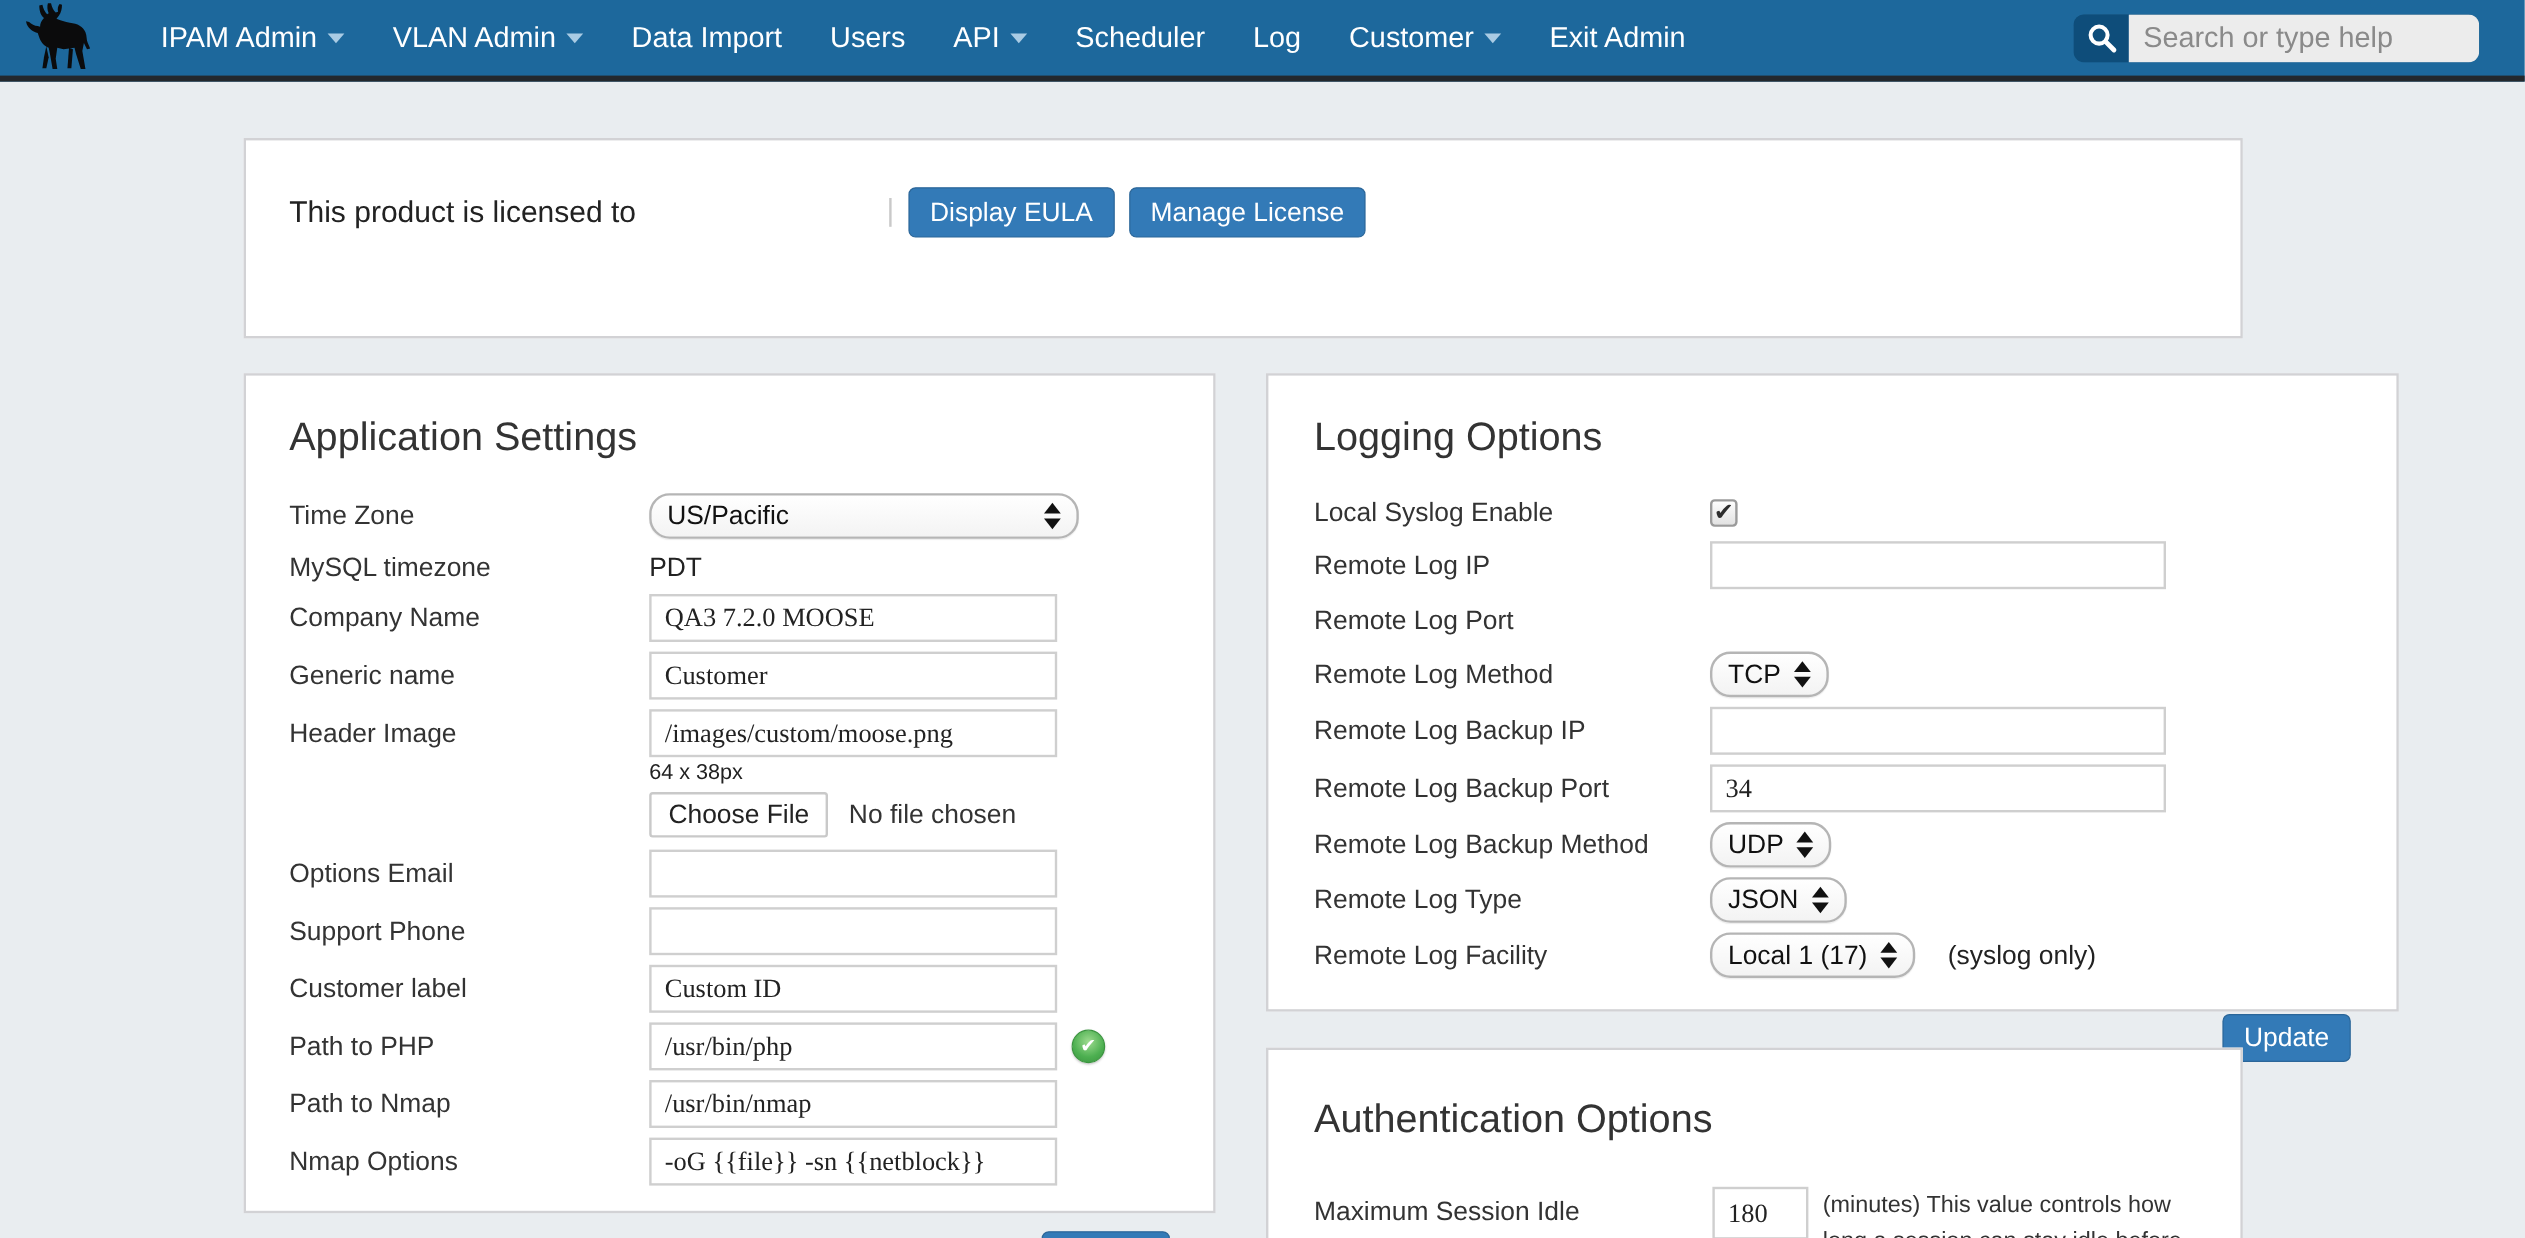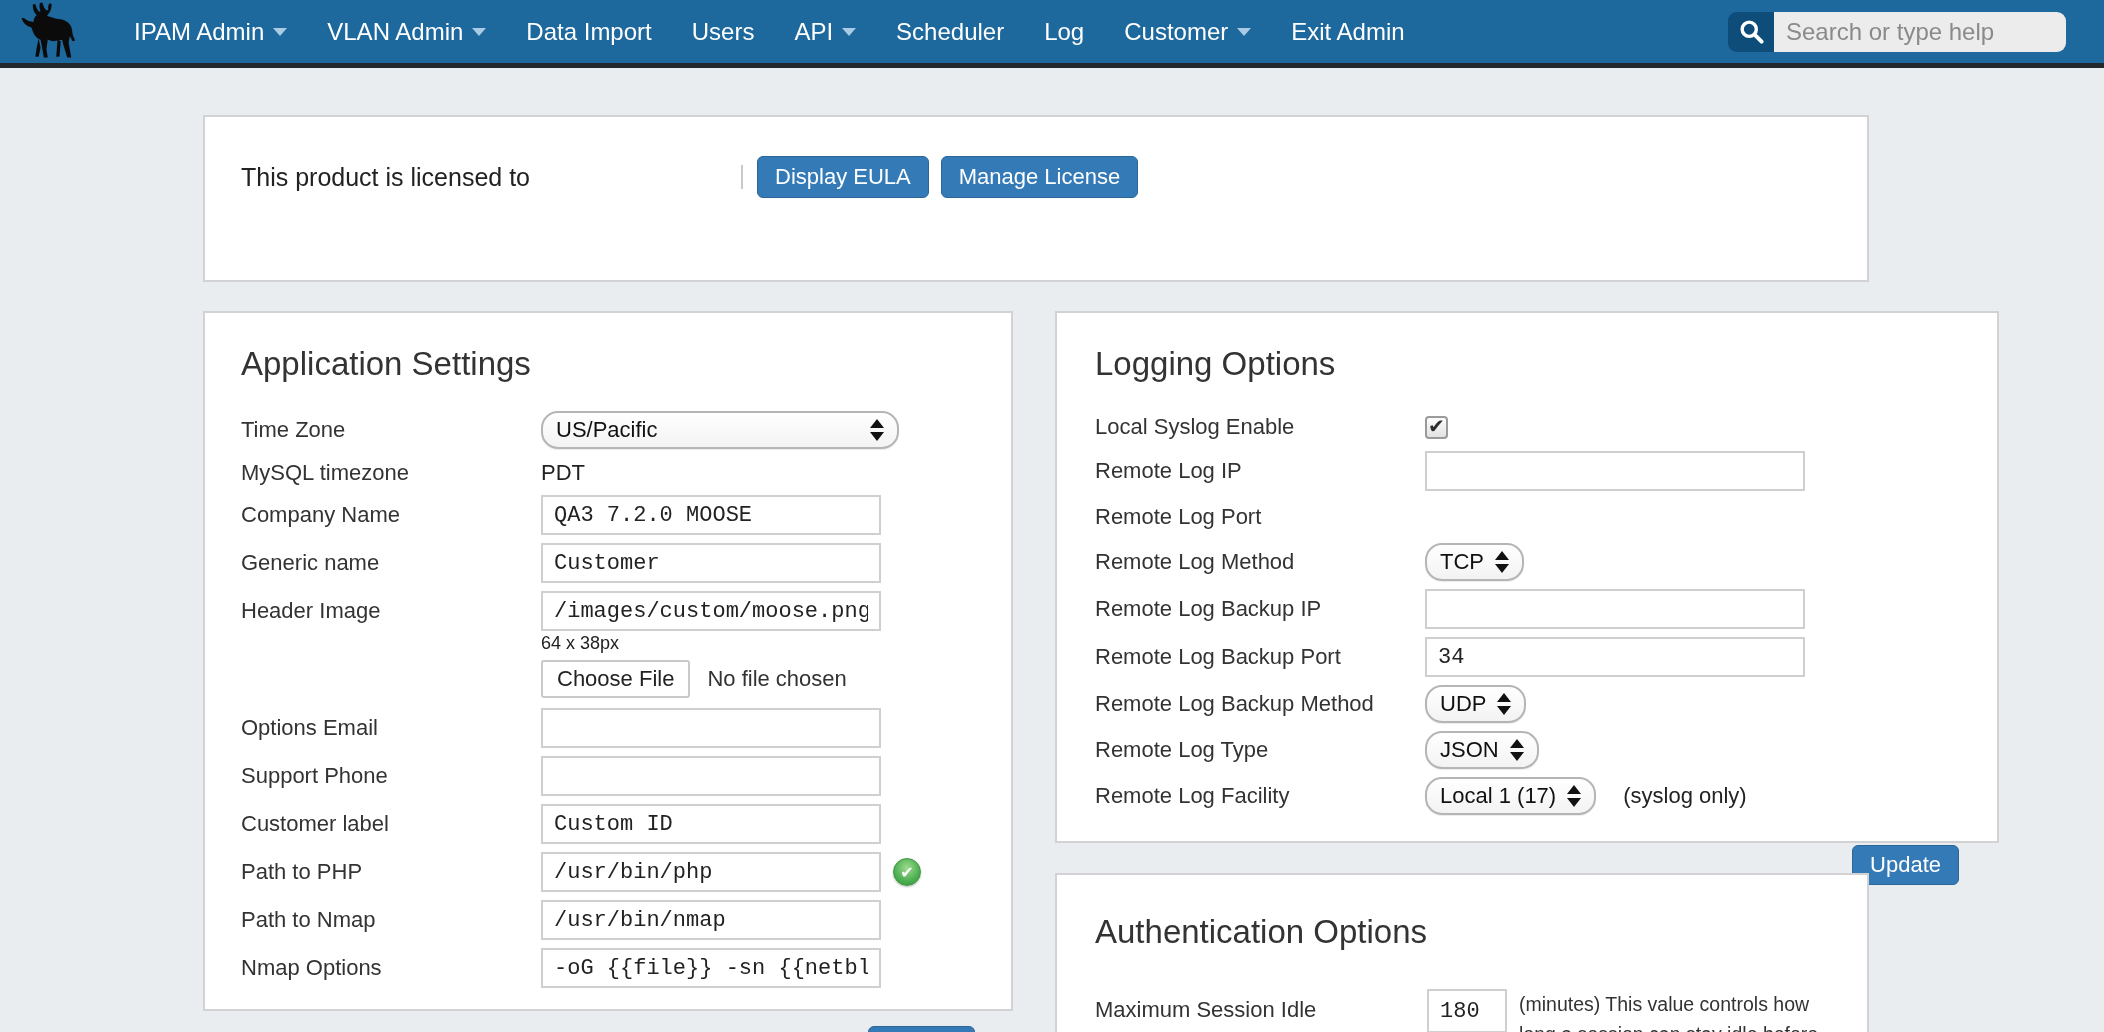--- a/index.html
+++ b/index.html
@@ -76,21 +76,21 @@
   
   .frow { display:flex; align-items:center; margin-bottom:8px; min-height:36px; }
   .flabel { font-size:22px; color:#333; flex:0 0 auto; }
   .panel-app .flabel { width:300px; }
   .panel-log .flabel { width:330px; }
   .panel-auth .flabel { width:332px; align-self:flex-start; padding-top:8px; }
 
   .txt {
     height:40px; border:2px solid #cfcfcf; background:#fff;
     font-size:22px; color:#222; padding:0 11px; outline:none;
-    font-family:Liberation Mono, monospace;
+    font-family:Liberation Serif, serif;
   }
   .panel-app .txt { width:340px; }
   .panel-log .txt { width:380px; }
 
   .static-val { font-size:22px; color:#222; }
 
   
   .sel {
     display:inline-flex; align-items:center;
     height:38px; border:2px solid #b5b5b5; border-radius:17px;

